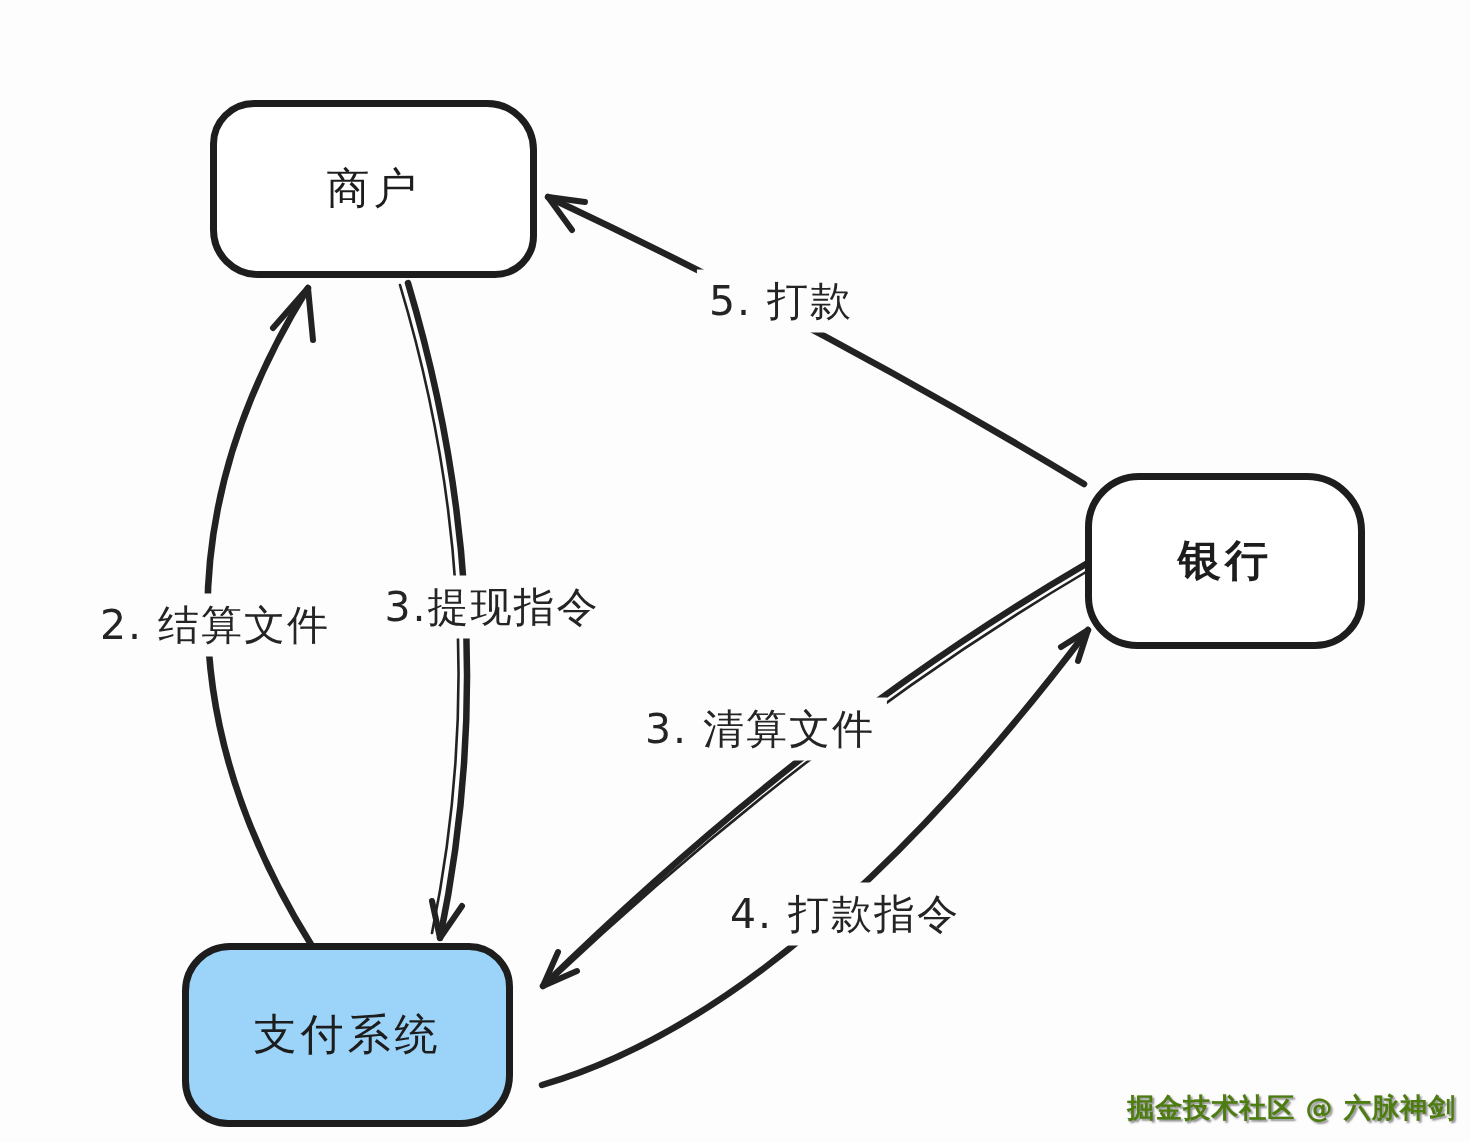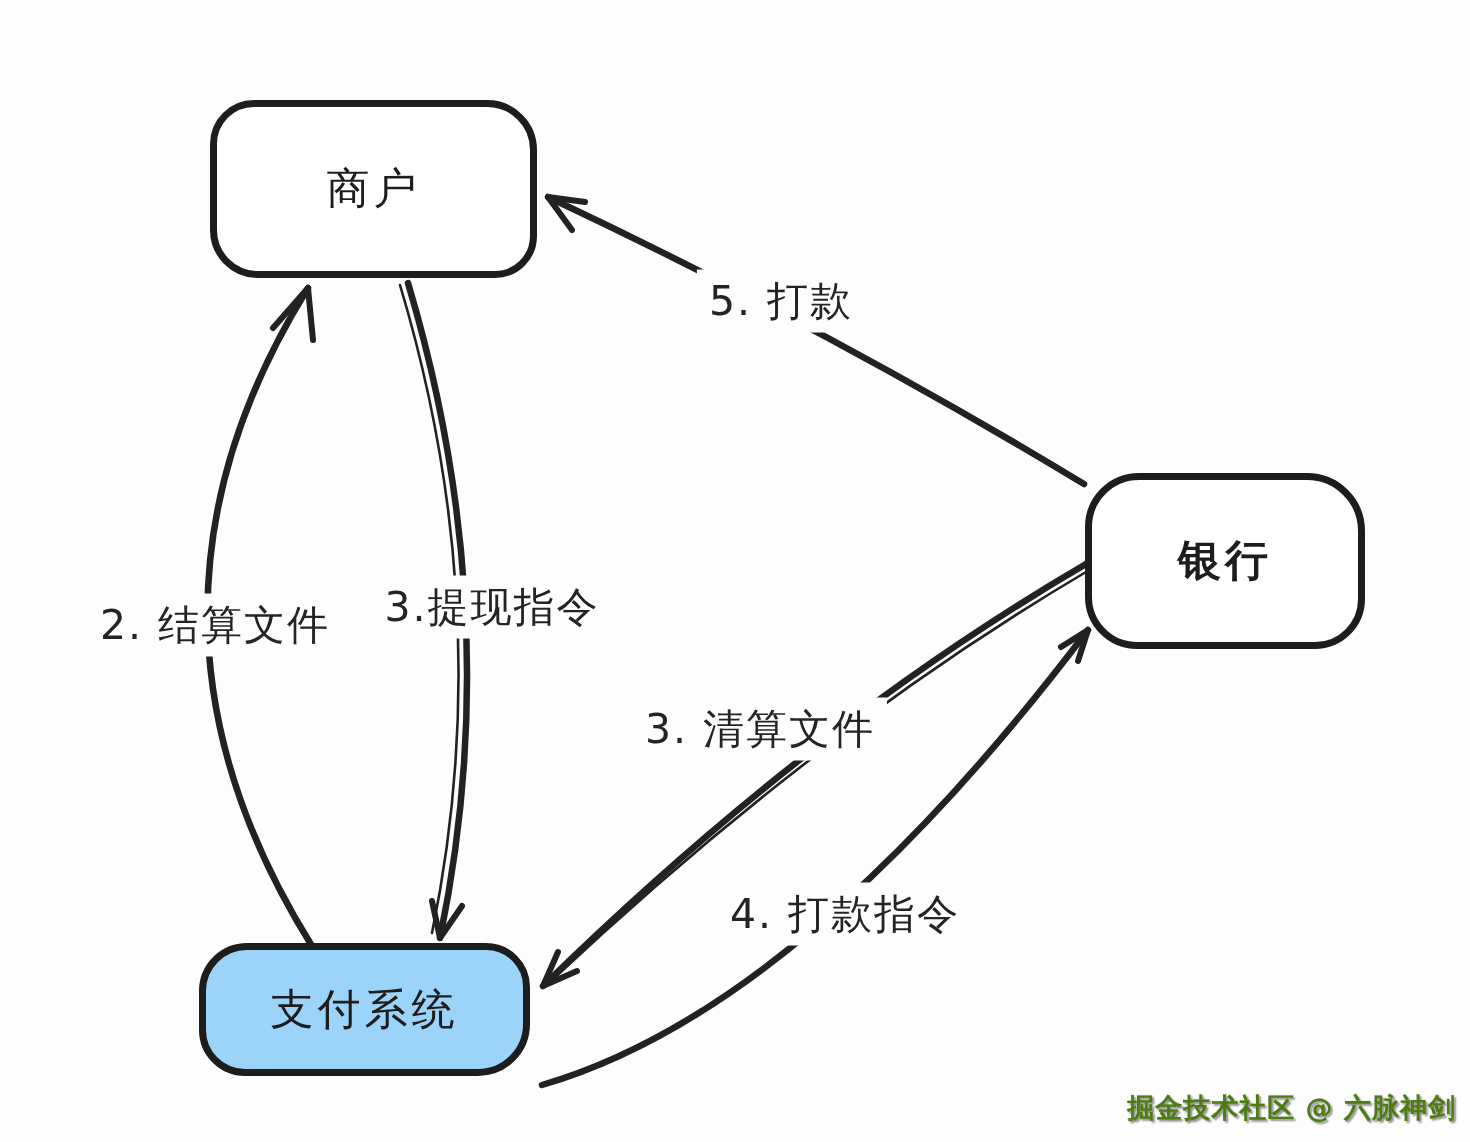--- a/index.html
+++ b/index.html
@@ -47,22 +47,22 @@
     width: 327px; height: 178px;
     border-radius: 44px 50px 42px 48px;
   }
   .node-bank {
     left: 1085px; top: 473px;
     width: 280px; height: 176px;
     border-radius: 54px 58px 50px 52px;
     font-weight: bold;
   }
   .node-payment {
-    left: 199px; top: 943px;
-    width: 331px; height: 133px;
+    left: 182px; top: 943px;
+    width: 331px; height: 184px;
     background: #9cd3f8;
     border-radius: 48px 44px 52px 46px;
   }
   .watermark {
     position: absolute;
     right: 14px; bottom: 16px;
     font-size: 27px;
     font-weight: bold;
     letter-spacing: 1px;
     color: #4d7c0f;

